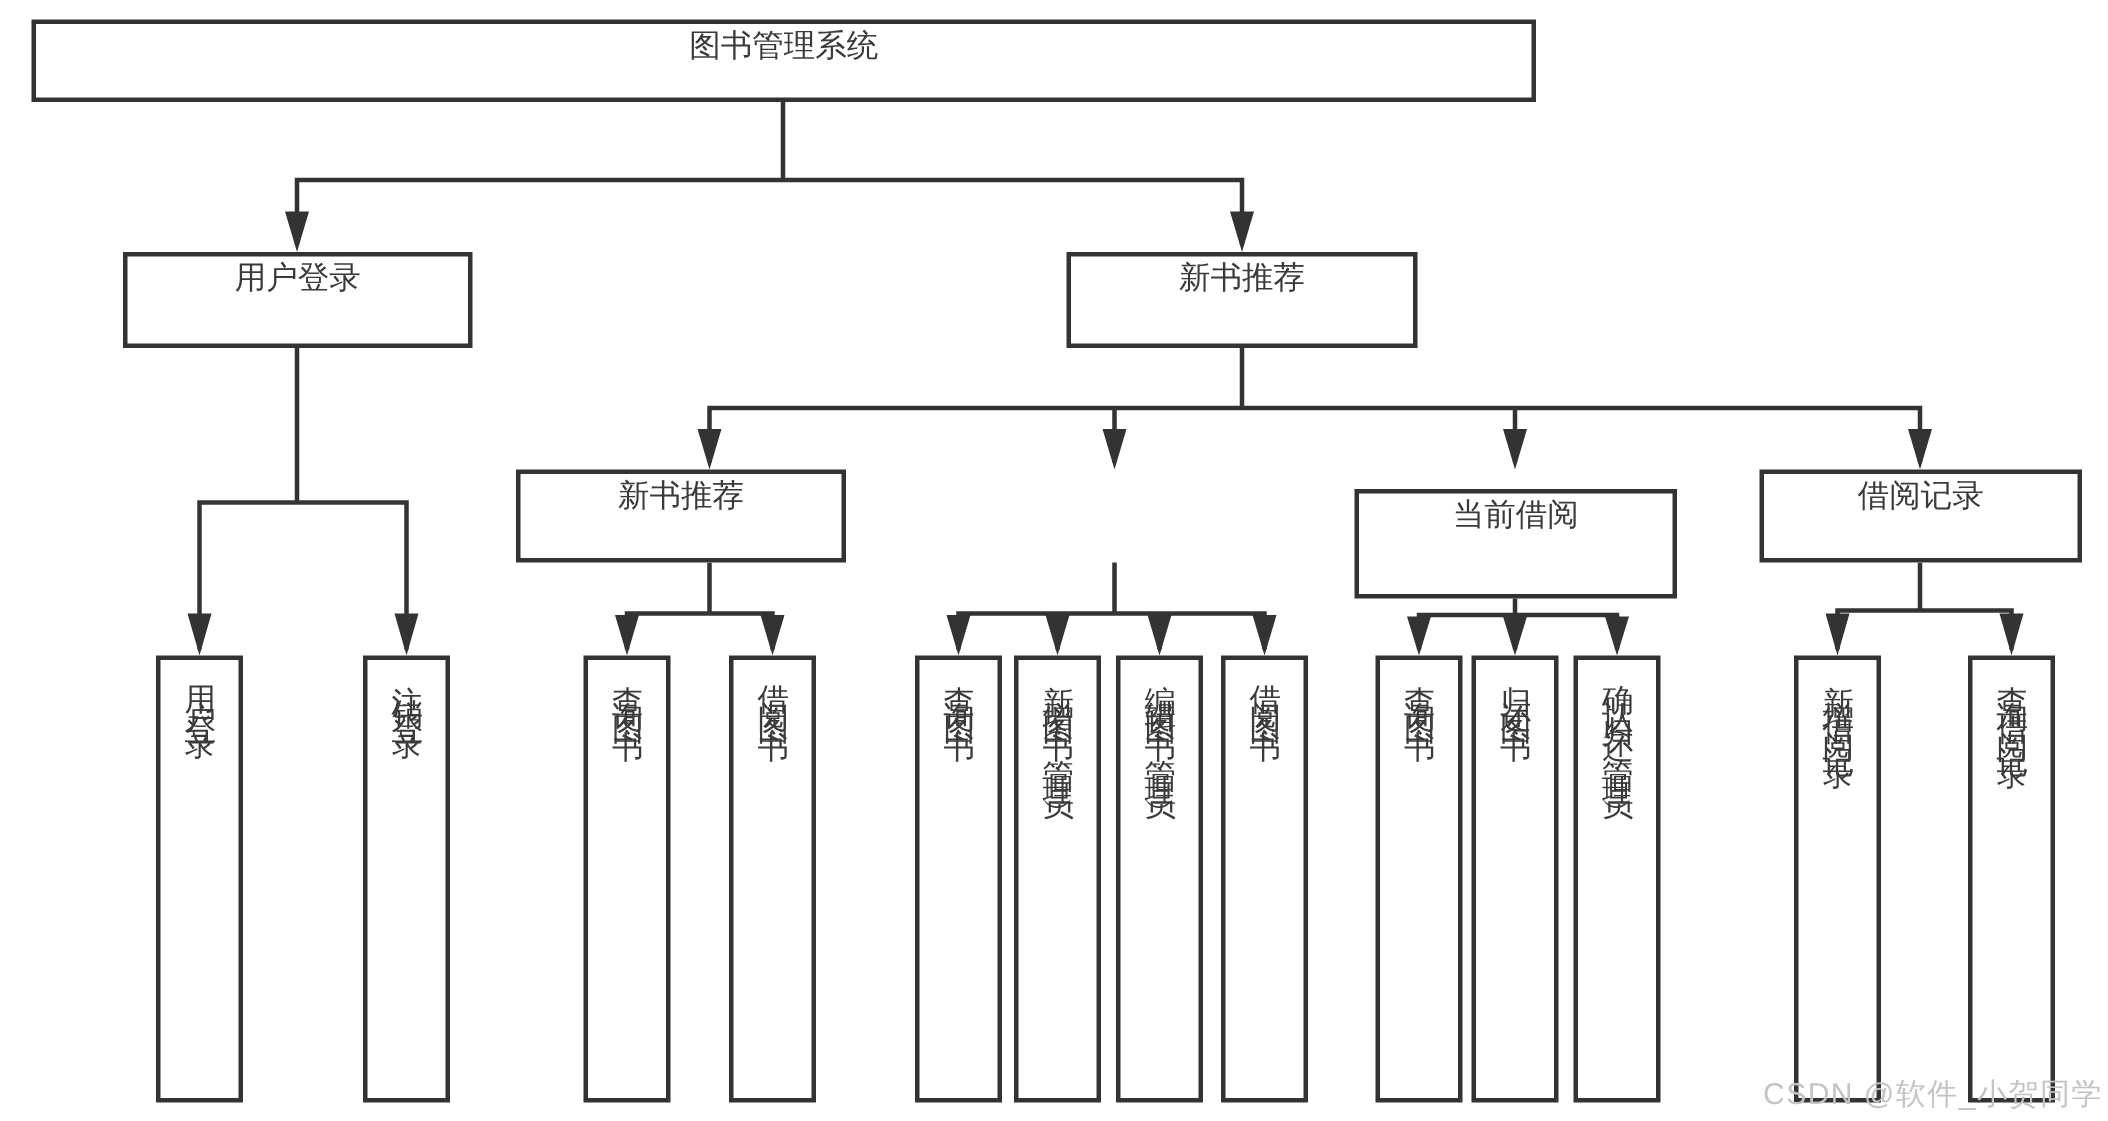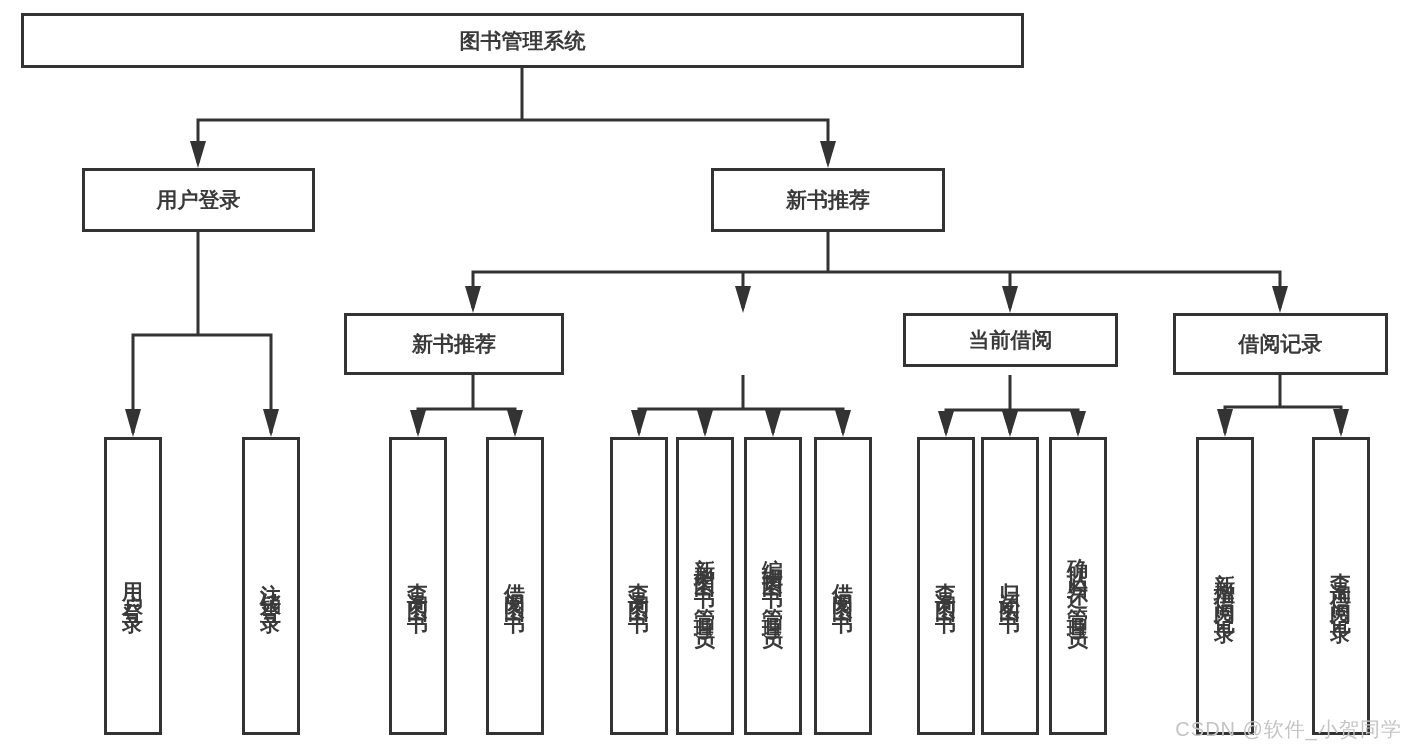--- a/index.html
+++ b/index.html
@@ -13,22 +13,22 @@
     width:1405px;height:747px;position:relative;overflow:hidden;
     background:var(--bg);
     font-family:"Liberation Sans","DejaVu Sans",sans-serif;
   }
   #stage{position:absolute;inset:0;width:1405px;height:747px;}
   svg.connectors{position:absolute;left:0;top:0;z-index:0;}
   .wire{fill:none;stroke:var(--line);stroke-width:3;}
   .heads{fill:var(--line);stroke:none;}
   .node{
     position:absolute;background:#fff;border:3px solid var(--line);
-    box-sizing:border-box;display:flex;align-items:center;justify-content:center;
-    color:var(--text);font-size:21px;z-index:1;font-weight:bold;
+    box-sizing:border-box;display:flex;align-items:flex-start;justify-content:center;
+    color:var(--text);font-size:21px;z-index:1;
   }
   .node .label{white-space:nowrap;}
   .node.v .label{
     writing-mode:vertical-rl;text-orientation:mixed;
     letter-spacing:10px;line-height:1;white-space:normal;
   }
   .watermark{
     position:absolute;z-index:2;right:3px;top:716px;
     color:var(--watermark);font-size:20px;letter-spacing:1px;
   }
@@ -76,21 +76,21 @@
   <div class="node" style="left:82px;top:168px;width:233px;height:64px">
     <span class="label">用户登录</span>
   </div>
   <div class="node" style="left:711px;top:168px;width:234px;height:64px">
     <span class="label">新书推荐</span>
   </div>
 
   <div class="node" style="left:344px;top:313px;width:220px;height:62px">
     <span class="label">新书推荐</span>
   </div>
-  <div class="node" style="left:903px;top:313px;width:215px;height:54px">
+  <div class="node" style="left:903px;top:326px;width:215px;height:73px">
     <span class="label">当前借阅</span>
   </div>
   <div class="node" style="left:1173px;top:313px;width:215px;height:62px">
     <span class="label">借阅记录</span>
   </div>
 
   <div class="node v" style="left:104px;top:437px;width:58px;height:298px">
     <span class="label">用户登录</span>
   </div>
   <div class="node v" style="left:242px;top:437px;width:58px;height:298px">

